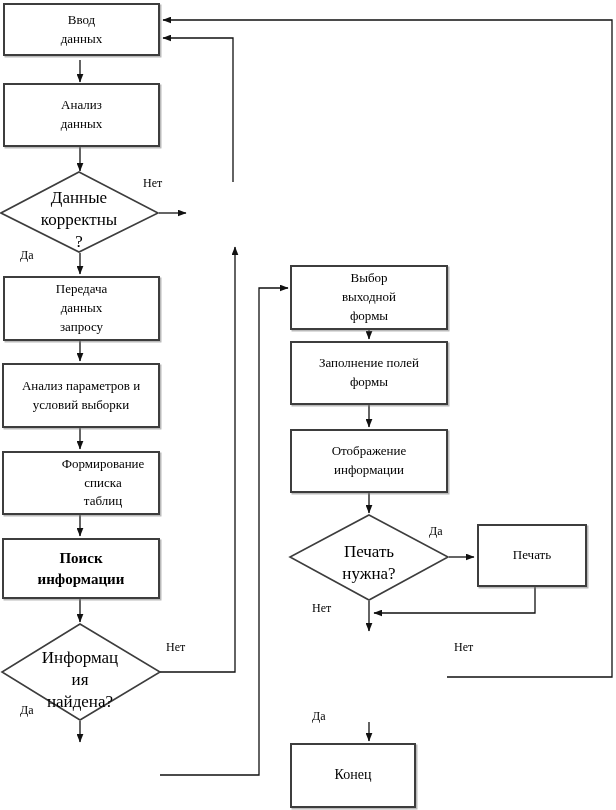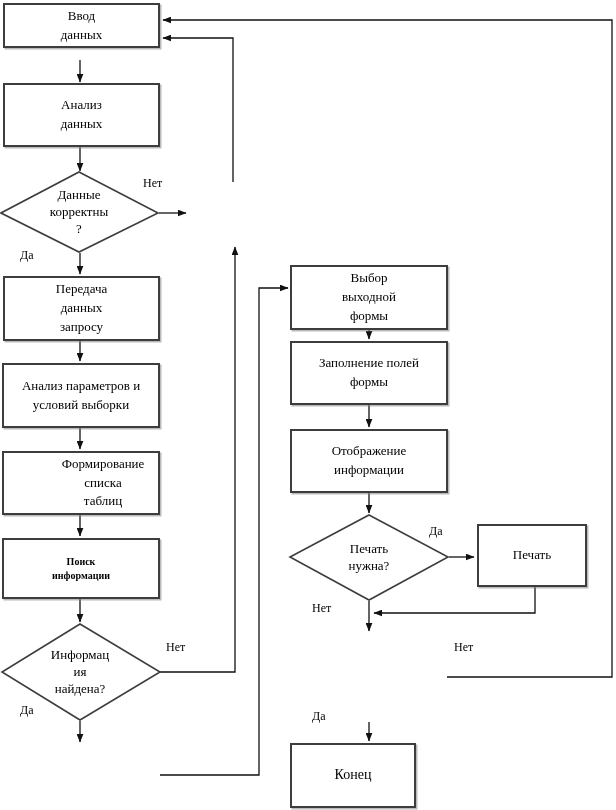--- a/index.html
+++ b/index.html
@@ -8,23 +8,23 @@
     font-family:"Liberation Serif","DejaVu Serif",serif; color:#000;
     overflow:hidden;
   }
   svg.wires { position:absolute; left:0; top:0; z-index:1; }
   .box {
     position:absolute; z-index:2; box-sizing:border-box; background:#fff;
     border:2px solid #3d3d3d; box-shadow:1.5px 1.5px 0 rgba(130,130,130,.55);
     display:flex; align-items:center; justify-content:center;
     text-align:center; font-size:13px; line-height:1.45; white-space:pre-line;
   }
-  .box.bold { font-weight:bold; font-size:10px; line-height:1.4; }
+  .box.bold { font-weight:bold; font-size:15px; line-height:1.4; }
   .dlabel {
-    position:absolute; z-index:3; text-align:center; font-size:13px;
+    position:absolute; z-index:3; text-align:center; font-size:17px;
     line-height:1.3; white-space:pre-line;
   }
   .elabel { position:absolute; z-index:3; font-size:12px; }
 </style>
 </head>
 <body>
 
 <div class="stage">
 
   <svg class="wires" width="616" height="810" viewBox="0 0 616 810">
@@ -62,21 +62,21 @@
 
       <path d="M369,722 L369,741" marker-end="url(#arr)"></path>
     </g>
     <g fill="#ffffff" stroke="#3d3d3d" stroke-width="1.6">
       <polygon points="79,172 158,213 79,252 1,213"></polygon>
       <polygon points="80,624 160,672 80,720 2,672"></polygon>
       <polygon points="369,515 448,557 369,600 290,557"></polygon>
     </g>
   </svg>
 
-  <div class="box" style="left:3px;top:3px;width:157px;height:45px;">Ввод
+  <div class="box" style="left:3px;top:3px;width:157px;height:53px;">Ввод
 данных</div>
   <div class="box" style="left:3px;top:83px;width:157px;height:64px;">Анализ
 данных</div>
   <div class="box" style="left:3px;top:276px;width:157px;height:65px;">Передача
 данных
 запросу</div>
   <div class="box" style="left:2px;top:363px;width:158px;height:65px;">Анализ параметров и
 условий выборки</div>
   <div class="box" style="left:2px;top:451px;width:158px;height:64px;padding-left:44px;">Формирование списка
 таблиц</div>

